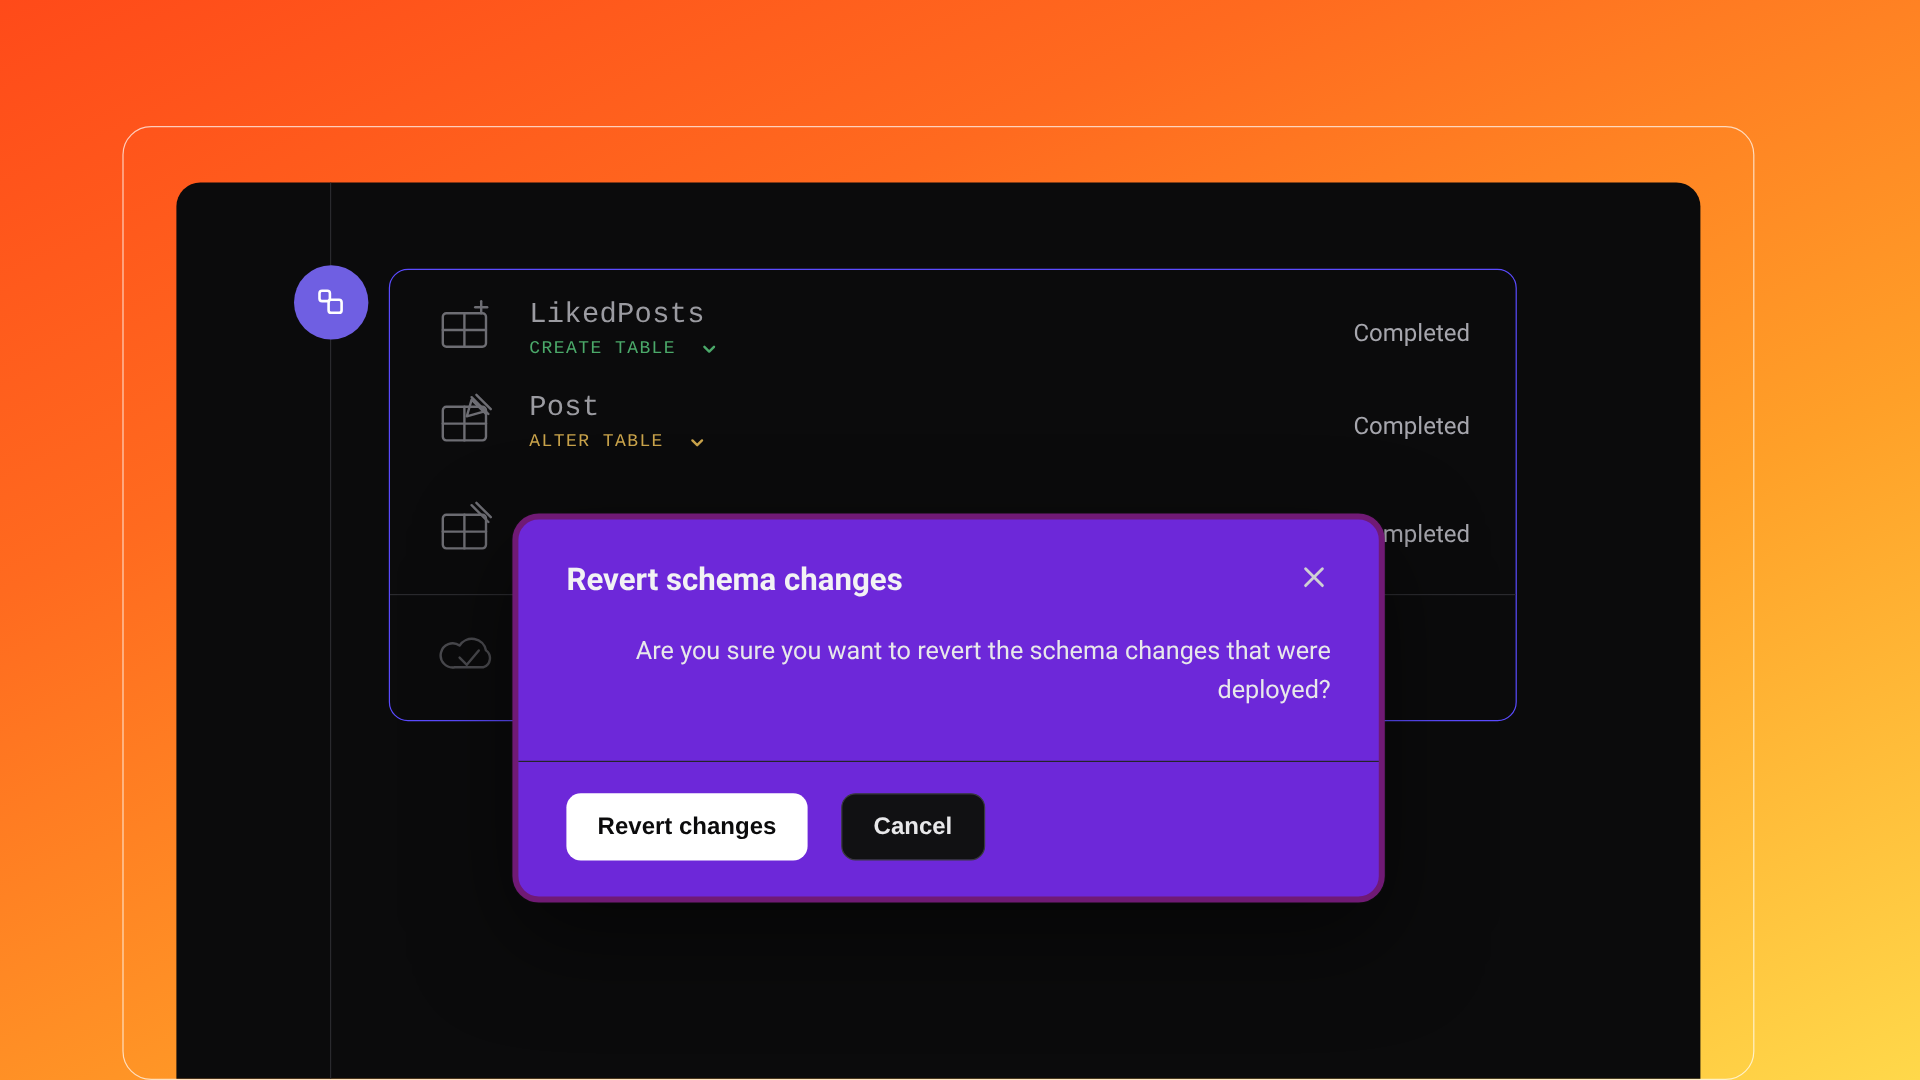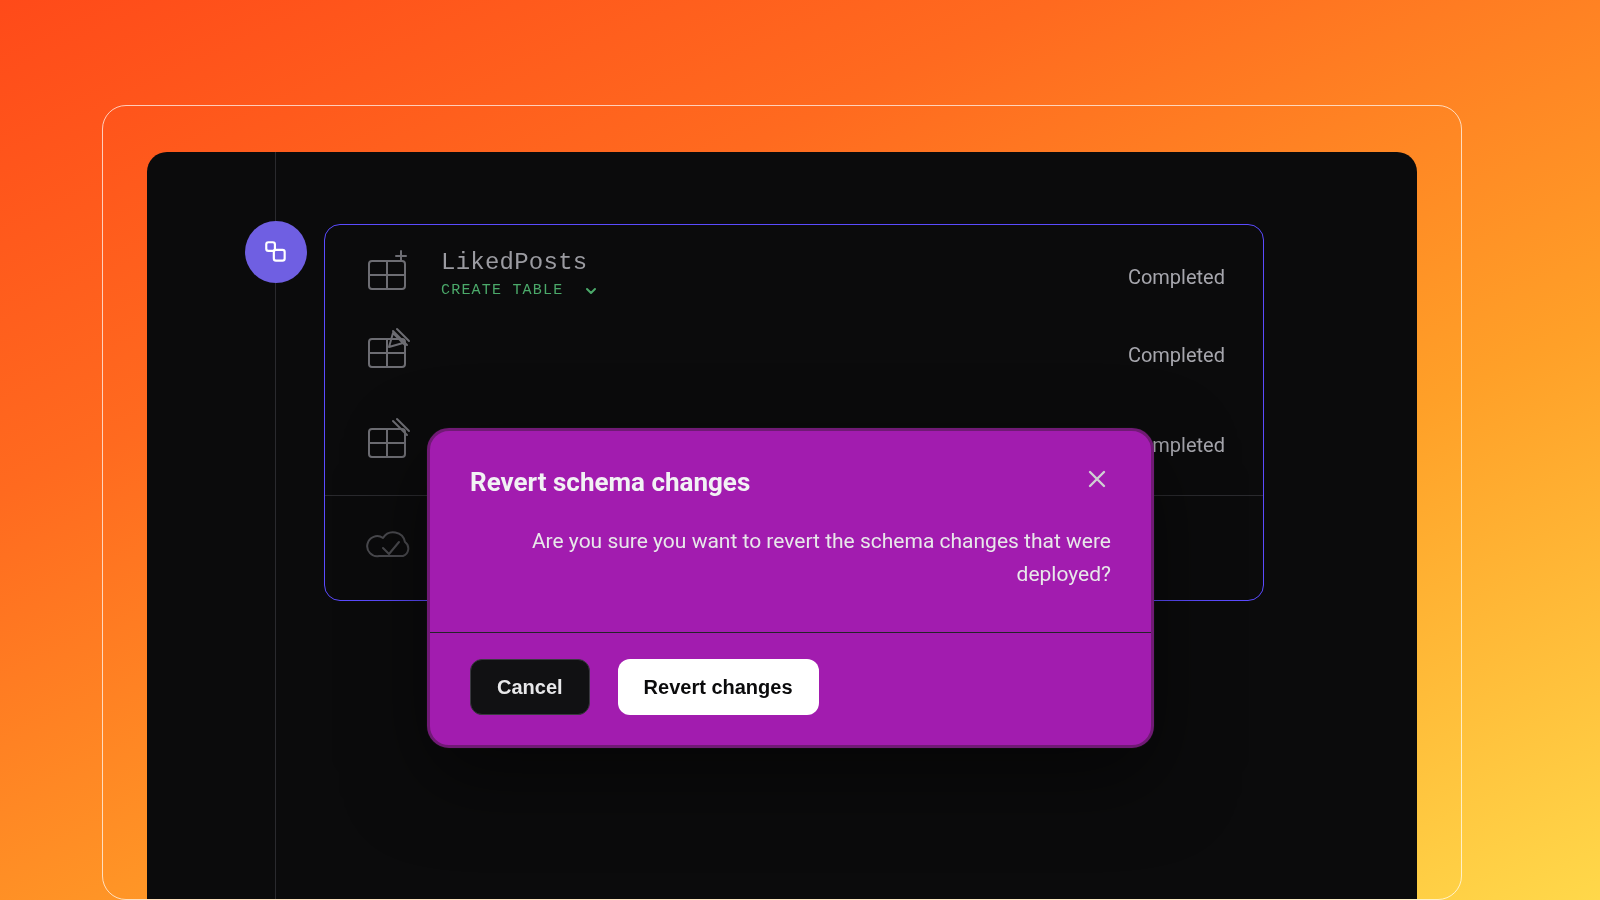--- a/index.html
+++ b/index.html
@@ -138,22 +138,22 @@
     inset:0;
     background: rgba(0,0,0,0.0);
   }
   
   
   .modal {
     position: absolute;
     left: 280px;
     top: 276px;
     width: 727px;
-    background: #a21caf;
-    border: 3px solid #701a75;
+    background: #6d28d9;
+    border: 5px solid #701a75;
     border-radius: 22px;
     box-shadow: 0 0 0 1px rgba(255,255,255,0.02), 0 30px 80px rgba(0,0,0,0.5);
   }
   .modal-header {
     padding: 36px 40px 0 40px;
     display:flex;
     align-items:flex-start;
     justify-content:space-between;
   }
   .modal-title {
@@ -258,20 +258,31 @@
               <svg width="48" height="48" viewBox="0 0 48 48">
                 <rect x="6" y="12" width="36" height="28" rx="3" class="icon-stroke"></rect>
                 <line x1="6" y1="26" x2="42" y2="26" class="icon-stroke"></line>
                 <line x1="24" y1="12" x2="24" y2="40" class="icon-stroke"></line>
                 <path d="M30 6 L42 18 M30 6 L26 20 L40 16 Z" class="icon-stroke" stroke-width="0"></path>
                 <path d="M30 4 L44 18" class="icon-stroke"></path>
                 <path d="M34 2 L46 14" class="icon-stroke"></path>
               </svg>
             </span>
           </div>
+          <div class="label-cell">
+            <div class="task-title">Post</div>
+            <div class="task-sub alter">
+              <span>ALTER TABLE</span>
+              <span class="chev">
+                <svg width="12" height="12" viewBox="0 0 12 12">
+                    <path d="M2 4 L6 8 L10 4" stroke="#c9a34b" stroke-width="2" fill="none" stroke-linecap="round" stroke-linejoin="round"></path>
+                  </svg>
+              </span>
+            </div>
+          </div>
           <div class="right-col">
             <div class="status-text">Completed</div>
             <div class="progress-bar"></div>
           </div>
         </div>
 
         <div class="task-row">
           <div class="icon-cell">
             <span>
               <svg width="48" height="48" viewBox="0 0 48 48">
@@ -316,24 +327,24 @@
           <div class="close-btn">
             <span>
               <svg width="22" height="22" viewBox="0 0 22 22">
                   <path d="M4 4 L18 18 M18 4 L4 18" stroke="#cfcfd3" stroke-width="2.4" stroke-linecap="round"></path>
                 </svg>
             </span>
           </div>
         </div>
         <div class="modal-body">Are you sure you want to revert the schema changes that were deployed?</div>
         <div class="modal-actions">
+          <button class="btn btn-primary">
+            <span>Revert changes</span>
+          </button>
           <button class="btn btn-secondary">
             <span>Cancel</span>
           </button>
-          <button class="btn btn-primary">
-            <span>Revert changes</span>
-          </button>
         </div>
       </div>
 
     </div>
   </div>
 </div>
 
 </body></html>

